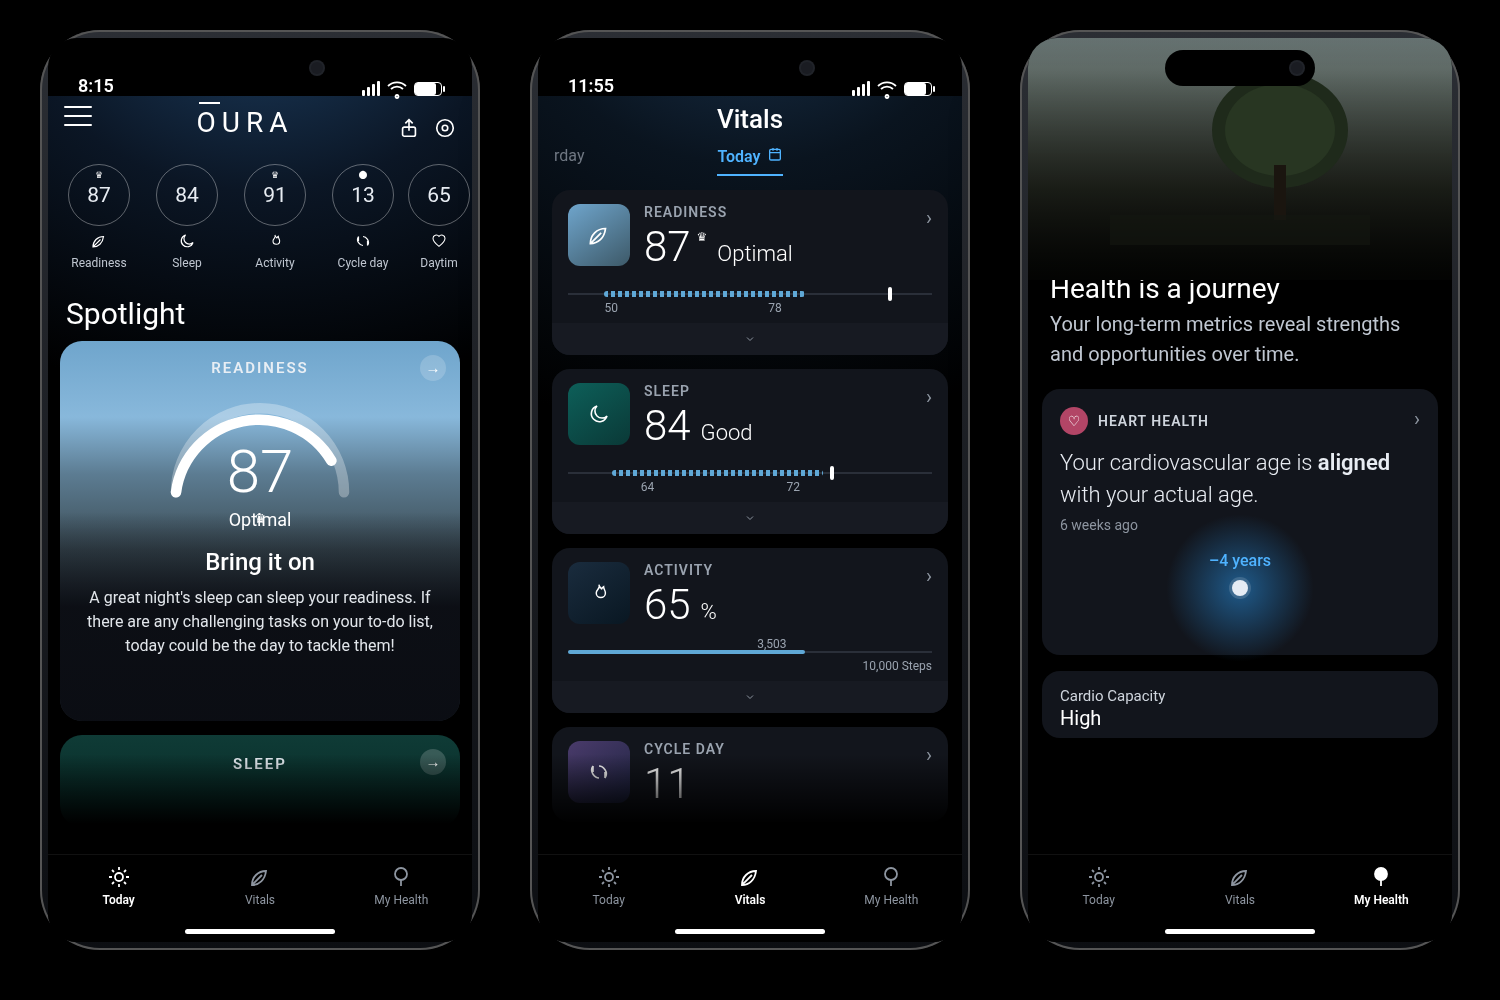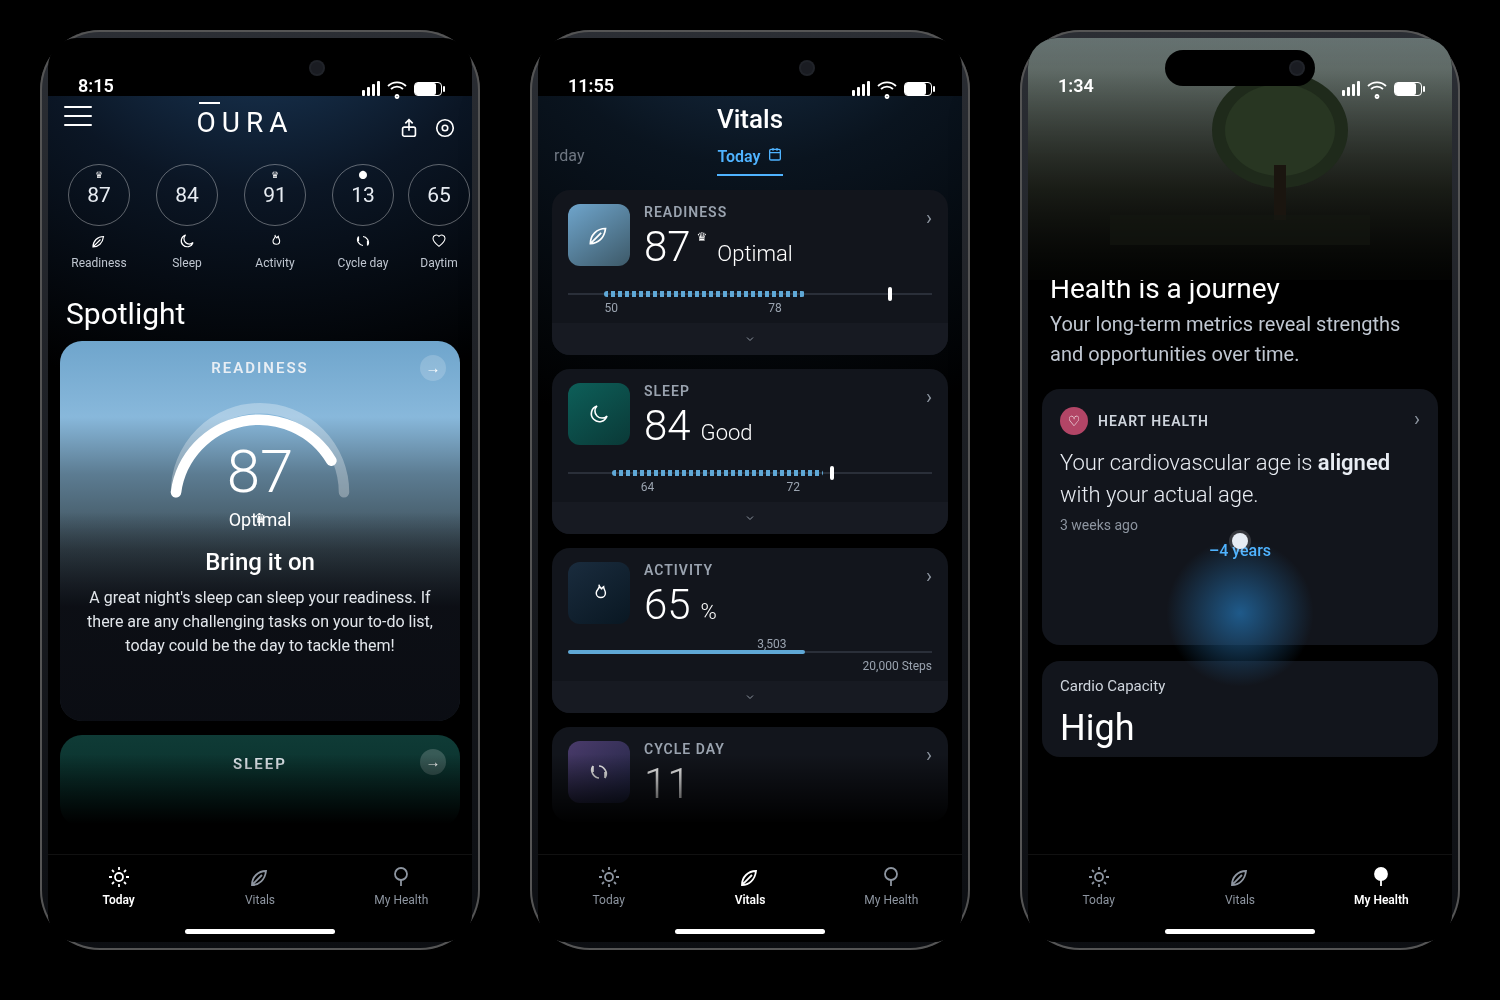--- a/index.html
+++ b/index.html
@@ -127,28 +127,28 @@
   .p3-sub2{padding:4px 22px 0;font-size:20px;color:#bfc6d0;line-height:1.5}
 
   .hh{background:var(--card);border-radius:18px;margin:20px 14px 0;padding:18px 18px 22px;position:relative}
   .hh-top{display:flex;align-items:center;gap:10px}
   .hh-ic{width:28px;height:28px;border-radius:50%;background:#b24566;display:flex;align-items:center;justify-content:center;font-size:14px}
   .hh-lbl{font-size:14px;letter-spacing:1px;color:#cfd5dd;font-weight:600}
   .hh-arrow{position:absolute;right:18px;top:18px;color:#8d95a0;font-size:20px}
   .hh-text{font-size:22px;line-height:1.45;margin-top:12px;color:#e8ecf2;font-weight:300}
   .hh-text b{font-weight:600}
   .hh-when{font-size:14px;color:#8d95a0;margin-top:6px}
-  .hh-dial{height:90px;position:relative;display:flex;align-items:flex-start;justify-content:center}
+  .hh-dial{height:90px;margin-top:10px;position:relative;display:flex;align-items:center;justify-content:center}
   .hh-glow{position:absolute;width:160px;height:160px;border-radius:50%;background:radial-gradient(circle,#1f5a8a 0%,rgba(31,90,138,0) 65%);}
   .hh-dot{position:relative;width:16px;height:16px;border-radius:50%;background:#e6ecf4;box-shadow:0 0 0 3px rgba(255,255,255,.15)}
   .hh-years{position:absolute;top:8px;color:var(--accent);font-size:16px;font-weight:500}
 
   .cc{margin:16px 14px 0;background:var(--card);border-radius:18px;padding:16px 18px 8px}
   .cc-lbl{font-size:15px;color:#cfd5dd}
-  .cc-val{font-size:36px;font-weight:400;margin-top:12px}
+  .cc-val{font-size:20px;font-weight:400;margin-top:1px}
 
   .cut{position:absolute;left:0;right:0;bottom:0;height:100px;background:linear-gradient(180deg,transparent,#000 70%);z-index:3;pointer-events:none}
 
   
   svg{overflow:visible}
 </style>
 </head>
 <body>
 
 <div class="stage">
@@ -444,21 +444,21 @@
             <div class="vit-score">
               <span class="n">65</span>
               <span class="s">%</span>
             </div>
           </div>
         </div>
         <div class="track">
           <div class="rail"></div>
           <div class="seg" style="left:0;width:65%;background:#5fa8d6;height:4px;top:9px"></div>
           <span class="tl" style="left:52%;top:-4px">3,503</span>
-          <span class="tl" style="right:0;top:18px">20,000 Steps</span>
+          <span class="tl" style="right:0;top:18px">10,000 Steps</span>
         </div>
         <div class="collapse">
                 <svg width="18" height="12" viewBox="0 0 24 24" fill="none" stroke="#8d95a0" stroke-width="2">
                   <path d="M6 9l6 6 6-6"></path>
                 </svg>
               </div>
       </div>
 
       <div class="vit" style="padding-bottom:14px">
         <span class="vit-arrow">›</span>
@@ -509,39 +509,20 @@
     </div>
   </div>
   <div class="home-ind"></div>
  </div>
 </div>
 
 <div class="phone">
  <div class="phone-inner">
   <div class="notch"></div>
 
-  <div class="statusbar" style="position:absolute;top:0;left:0;right:0;z-index:25">
-    <span>1:34</span>
-    <div class="status-icons">
-      <span class="bars">
-              <i></i>
-              <i></i>
-              <i></i>
-              <i></i>
-            </span>
-      <span class="wifi">
-              <svg viewBox="0 0 20 14">
-                <path d="M10 13 a1.5 1.5 0 1 0 .001 0 M4 7 a9 9 0 0 1 12 0 M1 4 a13 13 0 0 1 18 0" fill="none" stroke="#fff" stroke-width="1.8"></path>
-              </svg>
-            </span>
-      <span class="batt">
-              <i></i>
-            </span>
-    </div>
-  </div>
 
   <div class="screen" style="padding-top:0">
     <div class="p3-hero">
       <div class="p3-title">My Health</div>
       <div class="treewrap">
 
         <svg width="260" height="200" viewBox="0 0 260 200">
           <ellipse cx="170" cy="85" rx="68" ry="58" fill="#1f2a1b"></ellipse>
           <ellipse cx="170" cy="85" rx="55" ry="46" fill="#283622"></ellipse>
           <rect x="164" y="120" width="12" height="55" fill="#1a150f"></rect>
@@ -555,21 +536,21 @@
 
     <div class="hh">
       <span class="hh-arrow">›</span>
       <div class="hh-top">
         <span class="hh-ic">♡</span>
         <span class="hh-lbl">HEART HEALTH</span>
       </div>
       <div class="hh-text">
         <span>Your cardiovascular age is </span><b>aligned</b><span> with your actual age.</span>
       </div>
-      <div class="hh-when">3 weeks ago</div>
+      <div class="hh-when">6 weeks ago</div>
       <div class="hh-dial">
         <div class="hh-glow"></div>
         <div class="hh-years">–4 years</div>
         <div class="hh-dot"></div>
       </div>
     </div>
 
     <div class="cc">
       <div class="cc-lbl">Cardio Capacity</div>
       <div class="cc-val">High</div>

